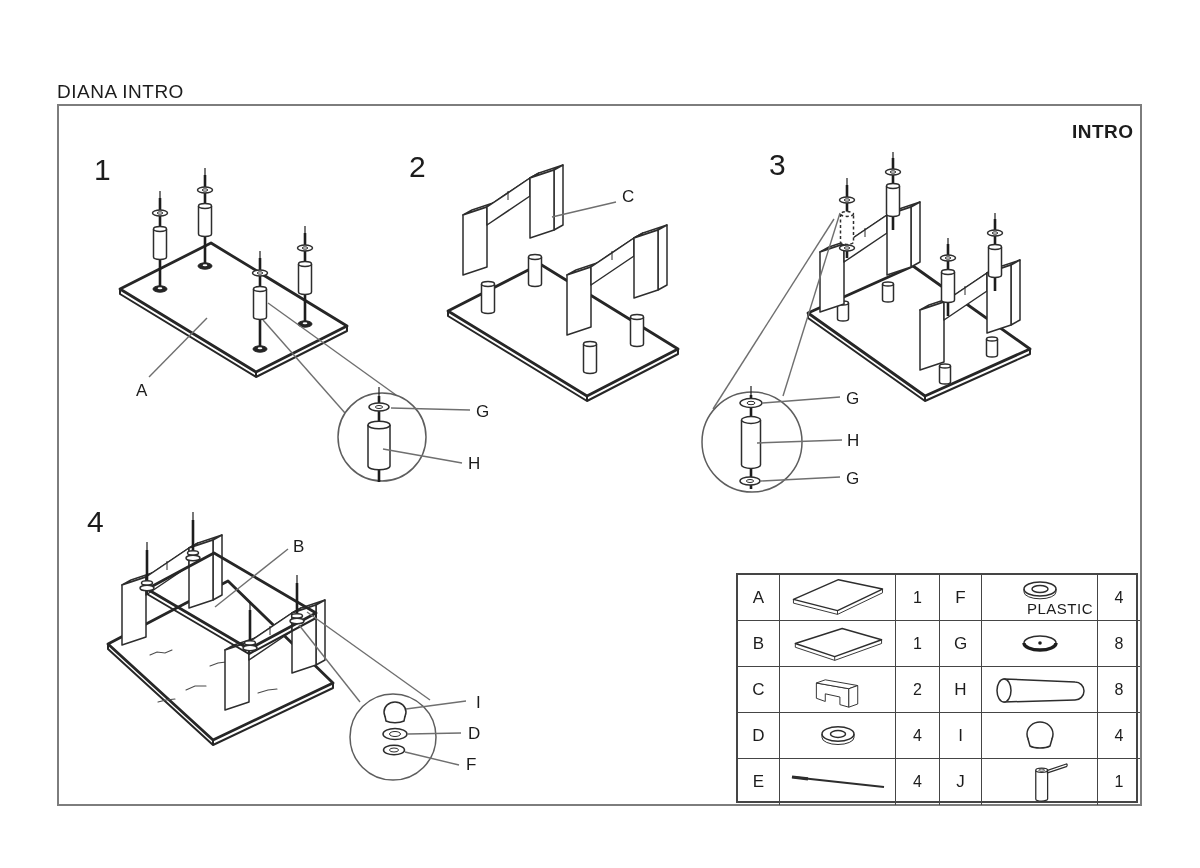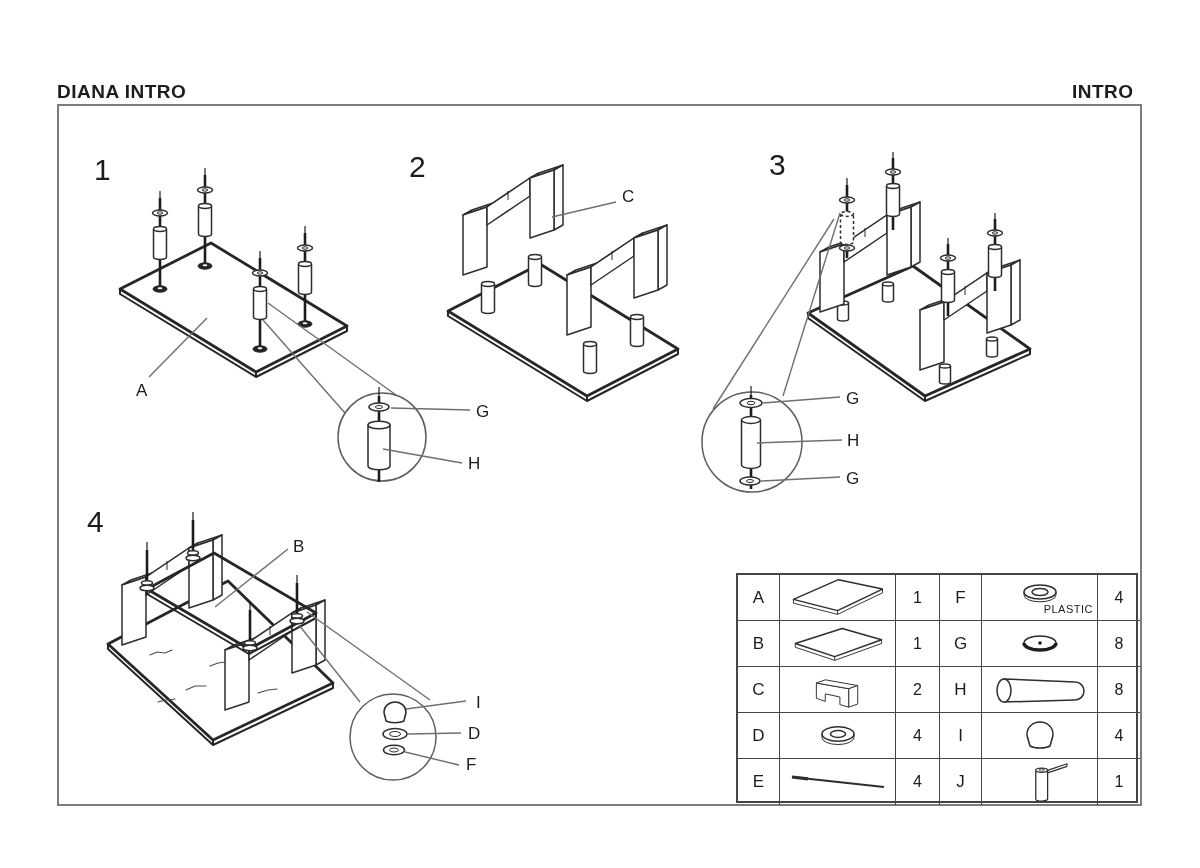--- a/index.html
+++ b/index.html
@@ -1,27 +1,27 @@
 <!DOCTYPE html>
 <html><head>
 <meta charset="utf-8">
 <style>
   html,body{margin:0;padding:0;background:#fff;}
   body{width:1200px;height:868px;position:relative;overflow:hidden;
        font-family:"Liberation Sans","DejaVu Sans",sans-serif;color:#1c1c1c;}
   .abs{position:absolute;}
   
-  .title{font-size:19px;letter-spacing:.5px;font-weight:700;}
-  .model{font-size:19px;font-weight:700;letter-spacing:.5px;}
+  .title{font-size:19px;letter-spacing:.5px;font-weight:400;}
+  .model{font-size:19px;font-weight:700;letter-spacing:.5px;margin-top:40px;}
   
   .sheet{left:57px;top:104px;width:1081px;height:698px;border:2px solid #7d7d7d;}
   
   .num{font-size:30px;font-weight:400;line-height:1;}
   .lbl{font-size:17px;font-weight:400;line-height:1;}
-  .plastic{font-size:11px;letter-spacing:.5px;margin-top:-2px;align-self:flex-end;padding-right:4px;}
+  .plastic{font-size:15px;letter-spacing:.5px;margin-top:-2px;align-self:flex-end;padding-right:4px;}
   
   svg{display:block;}
   .w{fill:#fff;stroke:#2d2d2d;stroke-width:1.5;stroke-linejoin:round;}
   .t{fill:none;stroke:#2d2d2d;stroke-width:1;}
   .panel{fill:#fff;stroke:#262626;stroke-width:2.8;stroke-linejoin:round;}
   .noface{fill:none;}
   .pthick{fill:none;stroke:#262626;stroke-width:2;stroke-linejoin:round;}
   .rod{stroke:#1d1d1d;stroke-width:2.6;}
   .thin{stroke:#1d1d1d;stroke-width:1.2;}
   .dark{fill:#242424;stroke:#242424;}

